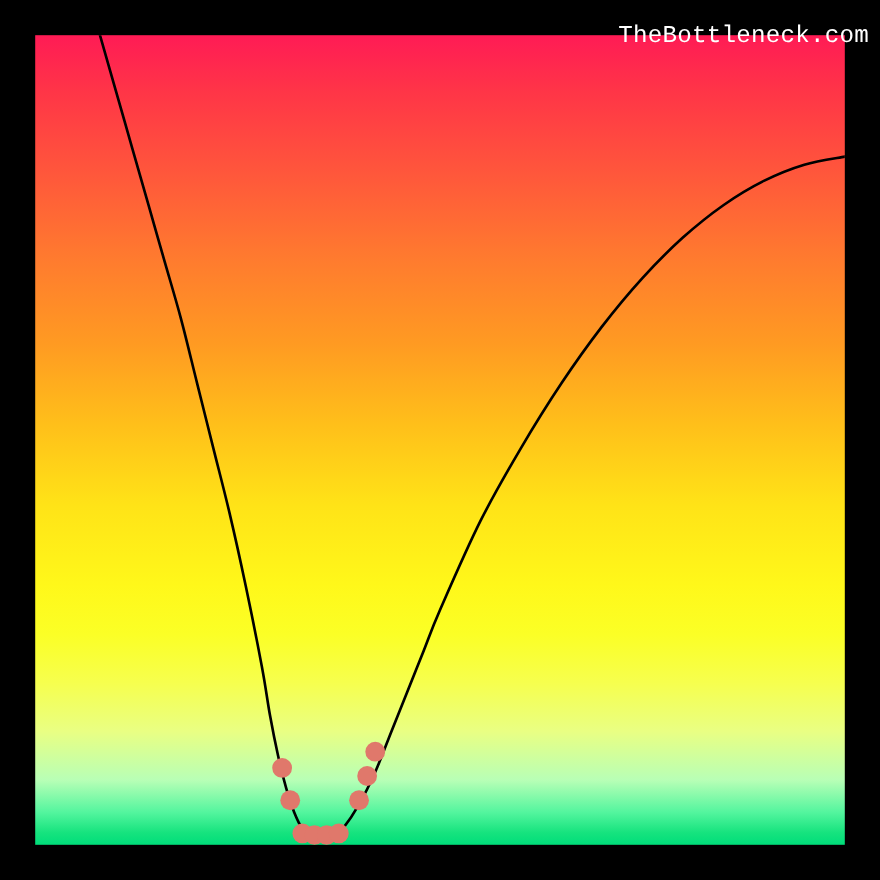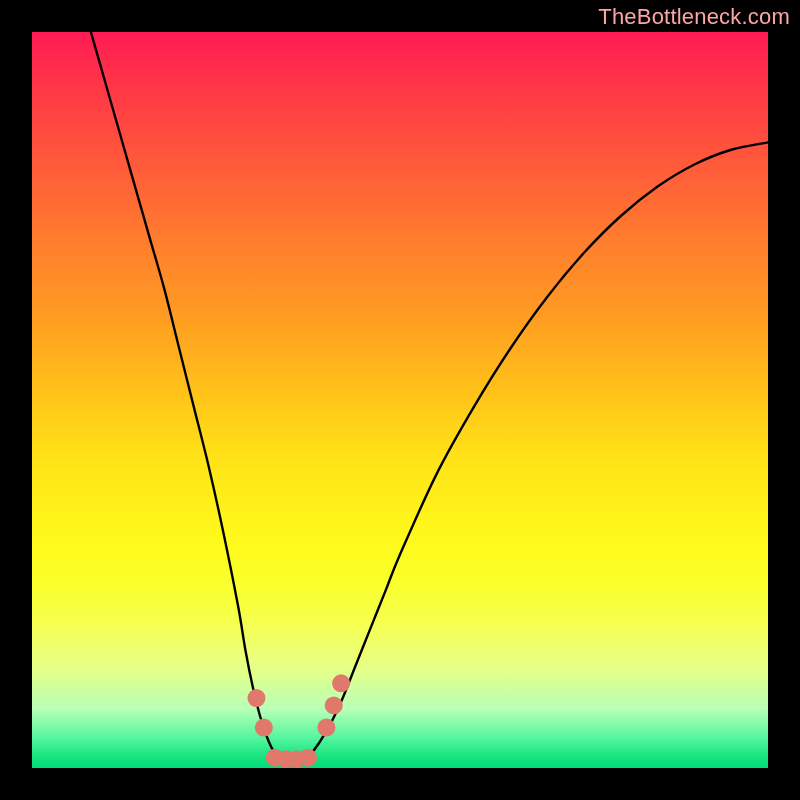--- a/index.html
+++ b/index.html
@@ -14,28 +14,29 @@
   .frame {
     position: absolute;
     left: 0;
     top: 0;
     width: 800px;
     height: 800px;
     background: #000;
   }
   .watermark {
     position: absolute;
-    top: 4px;
+    top: 20px;
     right: 10px;
-    color: #fca5a5;
+    color: #ffffff;
     font-size: 22px;
     font-weight: 400;
     letter-spacing: 0.2px;
     z-index: 50;
     user-select: none;
+    font-family: Liberation Mono, monospace;
   }
   .plot {
     position: absolute;
     left: 32px;
     top: 32px;
     width: 736px;
     height: 736px;
   }
   .gradient {
     position: absolute;

